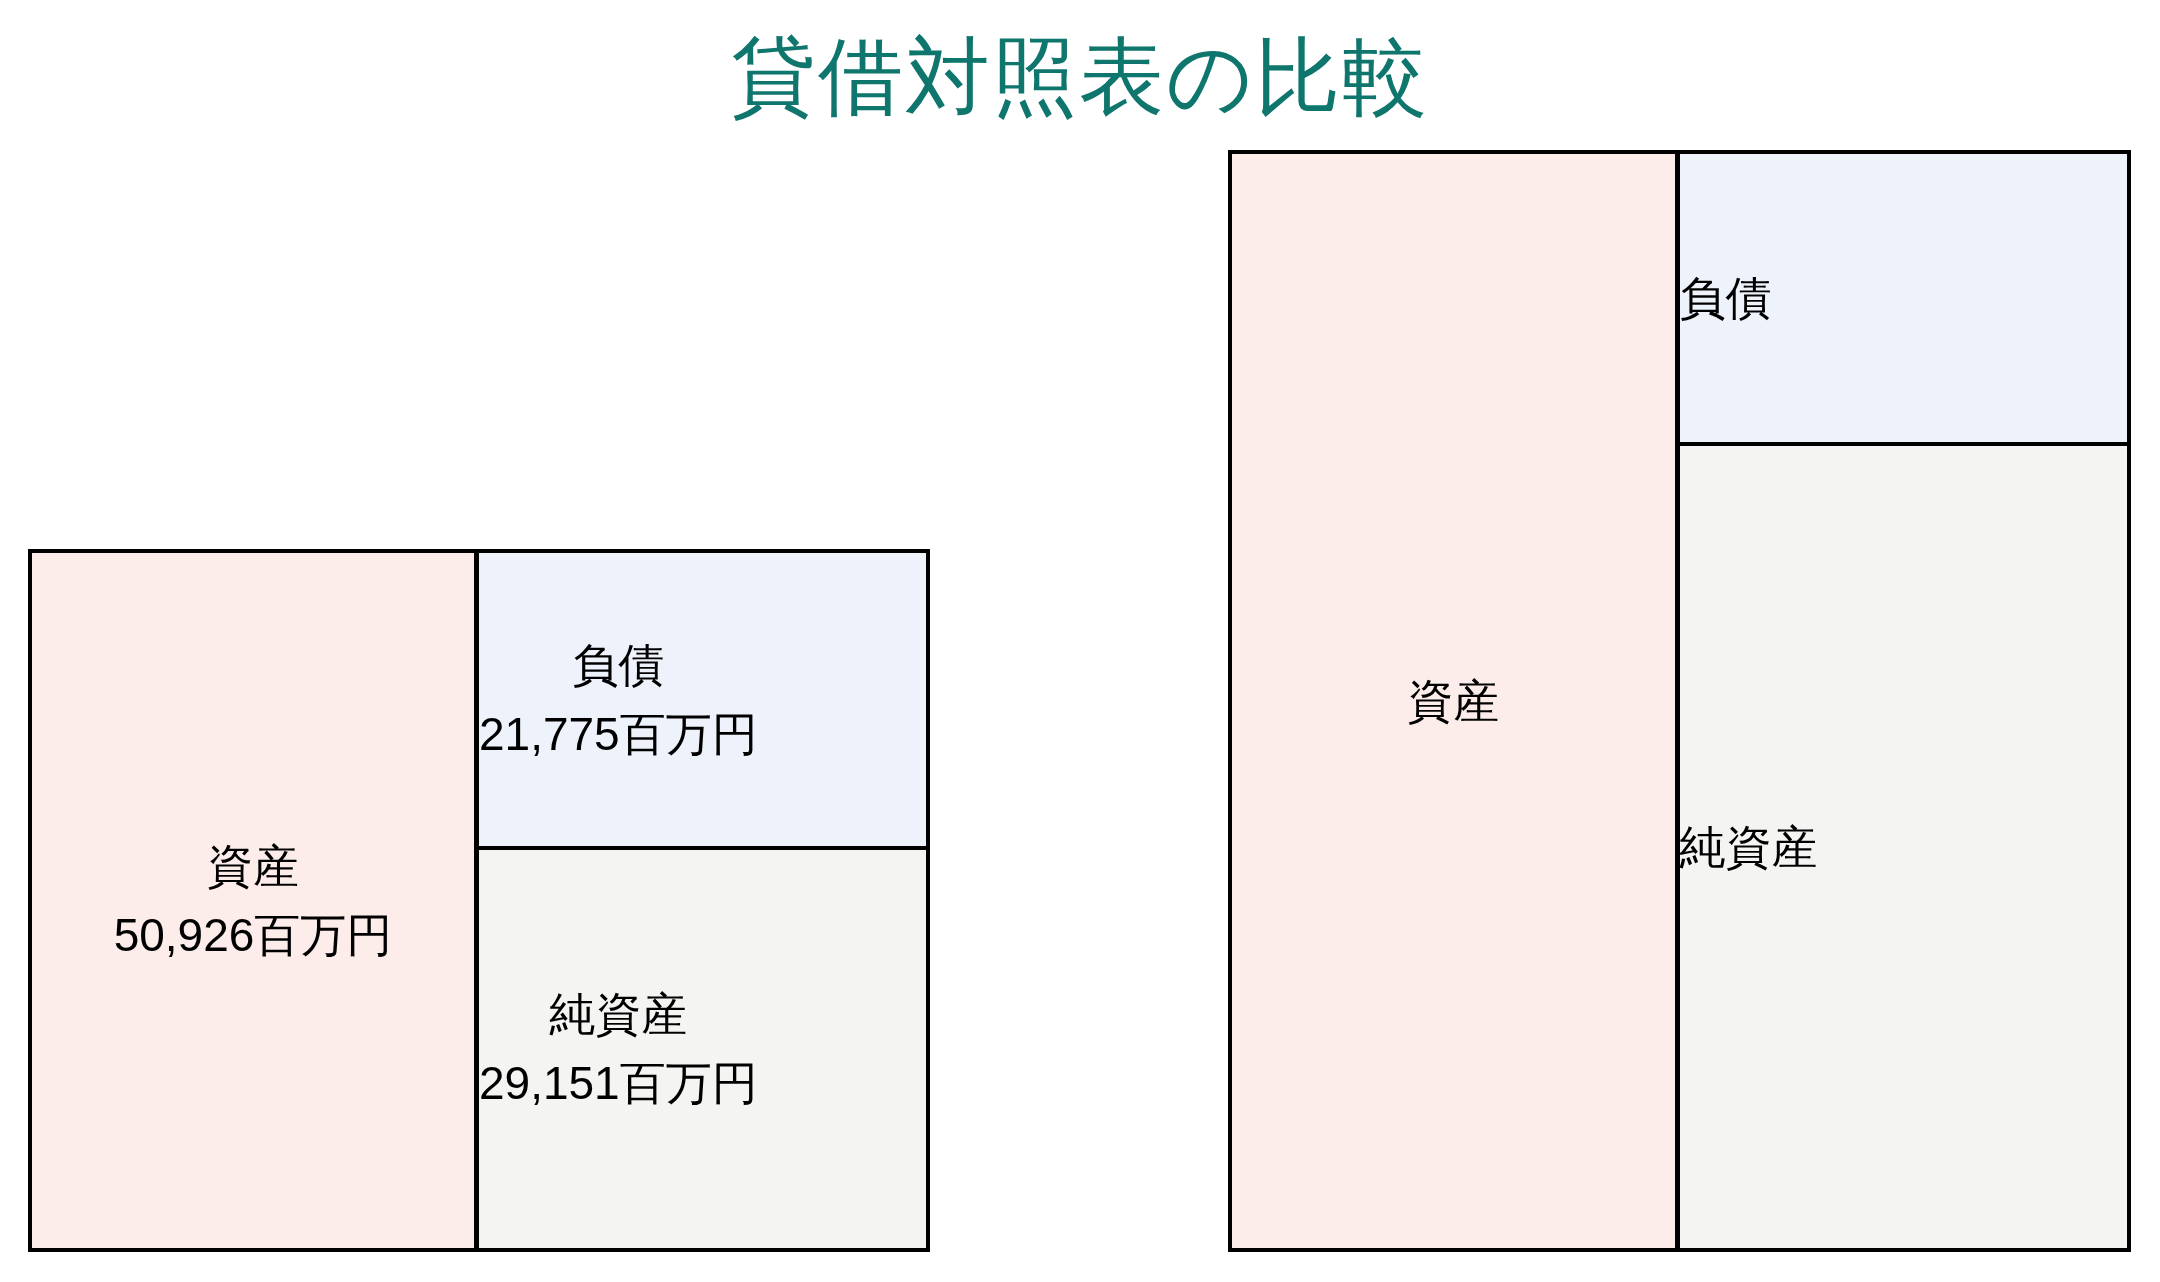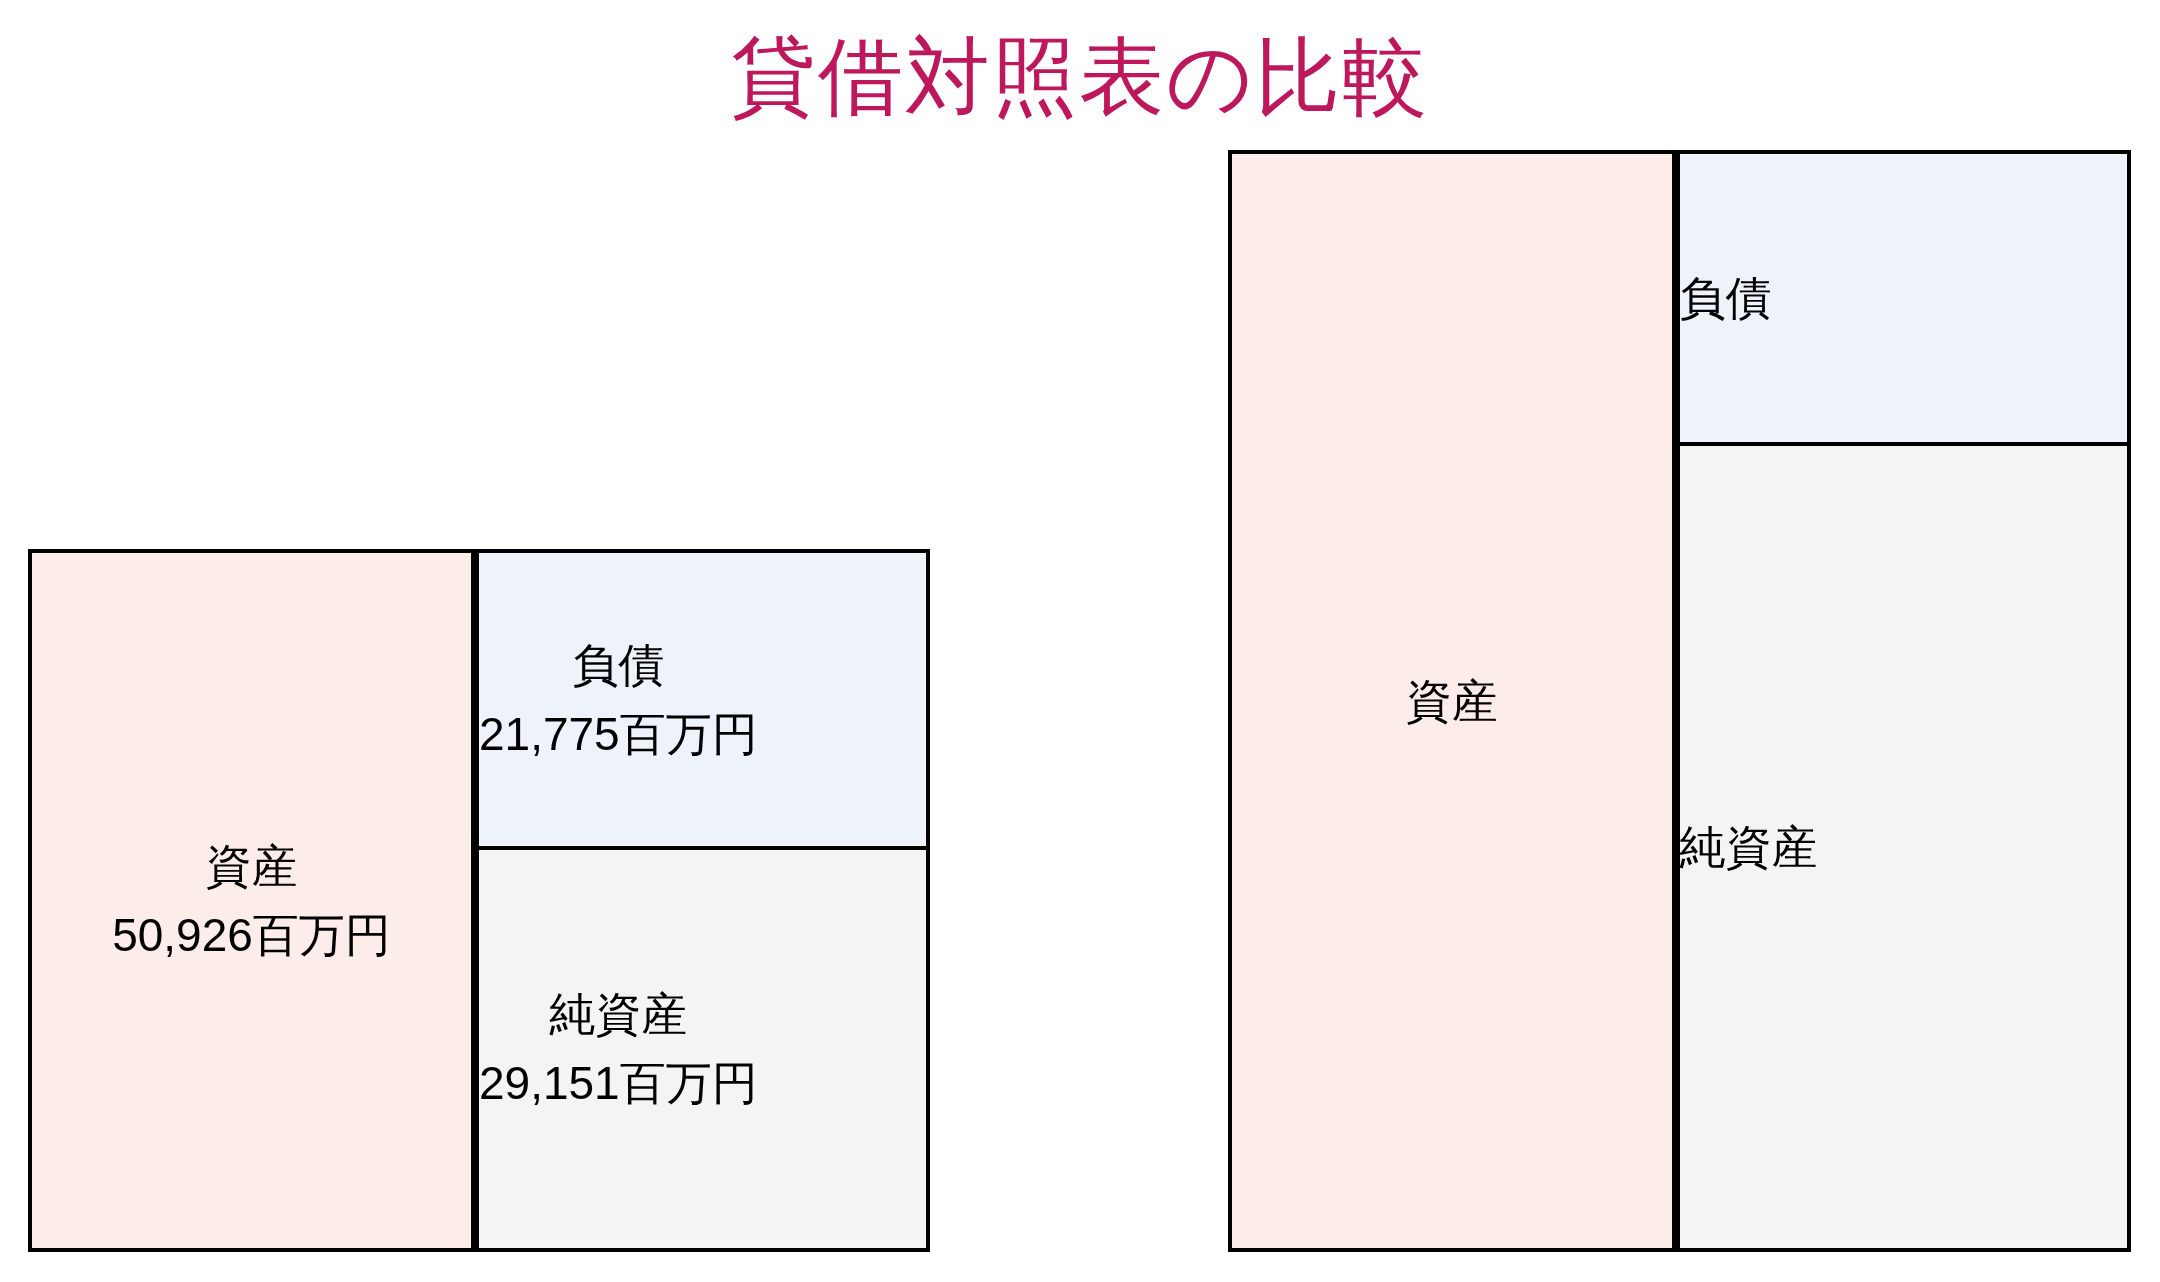--- a/index.html
+++ b/index.html
@@ -31,21 +31,21 @@
     bottom: 30px;
     display: flex;
     box-sizing: border-box;
     border: 4px solid #000000;
   }
   .chart--left  { left: 28px;   width: 902px; }
   .chart--right { left: 1228px; width: 903px; }
   .assets-box {
     width: 50%;
     box-sizing: border-box;
-    border-right: 8px solid #8b5cf6;
+    border-right: 5px solid #8b5cf6;
     display: flex;
     align-items: center;
     justify-content: center;
   }
   .right-col {
     width: 50%;
     display: flex;
     flex-direction: column;
   }
   .liabilities-box {
@@ -66,21 +66,21 @@
     line-height: 1.5;
     color: #000000;
     white-space: nowrap;
   }
 </style>
 </head>
 <body>
 
 <div class="canvas">
 
-  <div class="chart-title" style="color: #be185d; font-family: Liberation Serif, serif;">貸借対照表の比較</div>
+  <div class="chart-title" style="color: #0f766e; font-family: Liberation Serif, serif;">貸借対照表の比較</div>
 
   <div class="chart chart--left" style="height: 702.753px; border-color: rgb(0, 0, 0);">
     <div class="assets-box" style="background: rgb(252, 237, 235); border-color: rgb(0, 0, 0);">
       <div class="label-block" style="color: rgb(0, 0, 0);">
         <div>資産</div>
         <div>50,926百万円</div>
       </div>
     </div>
     <div class="right-col">
       <div class="liabilities-box" style="background: rgb(237, 242, 251); border-color: rgb(0, 0, 0); height: 42.7581%;">

